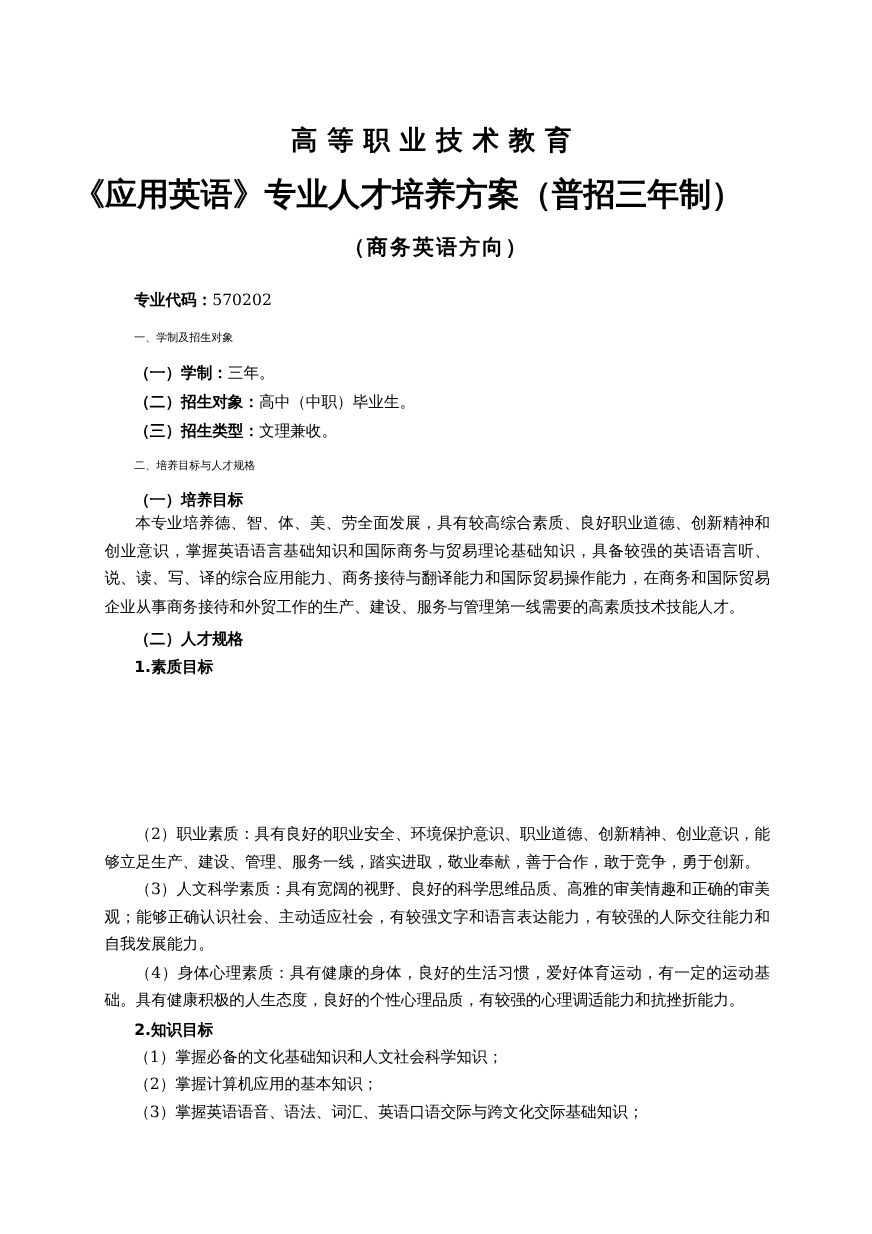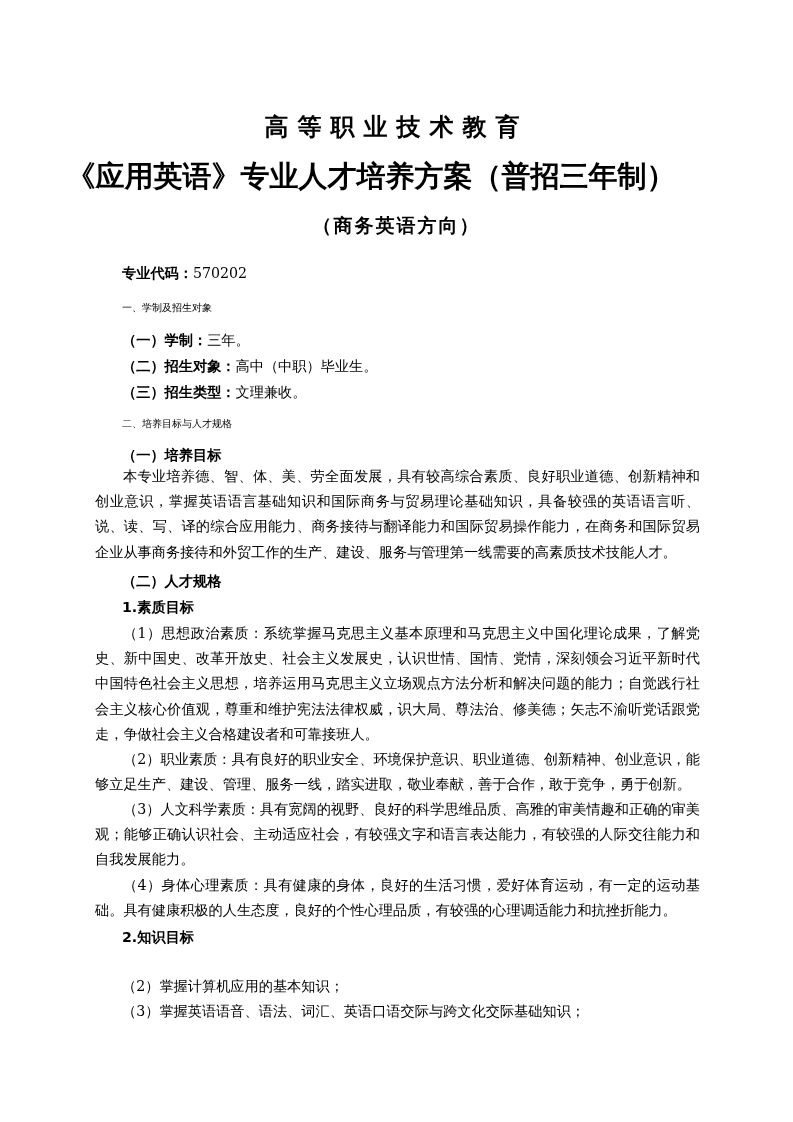--- a/index.html
+++ b/index.html
@@ -106,22 +106,22 @@
   </div>
 
   <div class="line indent1 h1" style="top:414px;">二、培养目标与人才规格</div>
 
   <div class="line indent1 bold" style="top:445px;">（一）培养目标</div>
   <div class="para" style="top:464px;">本专业培养德、智、体、美、劳全面发展，具有较高综合素质、良好职业道德、创新精神和创业意识，掌握英语语言基础知识和国际商务与贸易理论基础知识，具备较强的英语语言听、说、读、写、译的综合应用能力、商务接待与翻译能力和国际贸易操作能力，在商务和国际贸易企业从事商务接待和外贸工作的生产、建设、服务与管理第一线需要的高素质技术技能人才。</div>
 
   <div class="line indent1 bold" style="top:571px;">（二）人才规格</div>
   <div class="line indent1 bold" style="top:597px;">1.素质目标</div>
 
-  <div class="para" style="top:621px;">（1）思想政治素质：系统掌握马克思主义基本原理和马克思主义中国化理论成果，了解党史、新中国史、改革开放史、社会主义发展史，认识世情、国情、党情，深刻领会习近平新时代中国特色社会主义思想，培养运用马克思主义立场观点方法分析和解决问题的能力；自觉践行社会主义核心价值观，尊重和维护宪法法律权威，识大局、尊法治、修美德；矢志不渝听党话跟党走，争做社会主义合格建设者和可靠接班人。</div>
   <div class="para" style="top:747px;">（2）职业素质：具有良好的职业安全、环境保护意识、职业道德、创新精神、创业意识，能够立足生产、建设、管理、服务一线，踏实进取，敬业奉献，善于合作，敢于竞争，勇于创新。</div>
   <div class="para" style="top:797px;">（3）人文科学素质：具有宽阔的视野、良好的科学思维品质、高雅的审美情趣和正确的审美观；能够正确认识社会、主动适应社会，有较强文字和语言表达能力，有较强的人际交往能力和自我发展能力。</div>
   <div class="para" style="top:873px;">（4）身体心理素质：具有健康的身体，良好的生活习惯，爱好体育运动，有一定的运动基础。具有健康积极的人生态度，良好的个性心理品质，有较强的心理调适能力和抗挫折能力。</div>
 
   <div class="line indent1 bold" style="top:927px;">2.知识目标</div>
+  <div class="line indent1" style="top:951px;">（1）掌握必备的文化基础知识和人文社会科学知识；</div>
   <div class="line indent1" style="top:976px;">（2）掌握计算机应用的基本知识；</div>
   <div class="line indent1" style="top:1001px;">（3）掌握英语语音、语法、词汇、英语口语交际与跨文化交际基础知识；</div>
 
 </div>
 
 </body></html>

